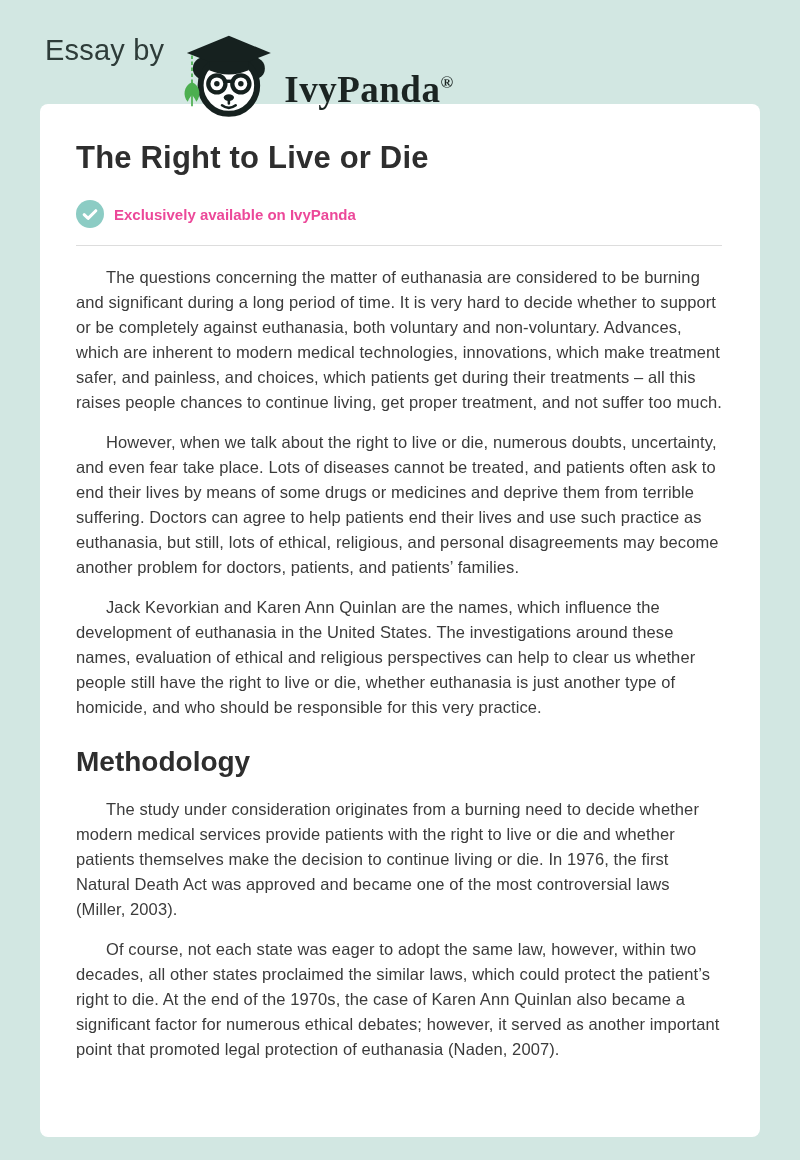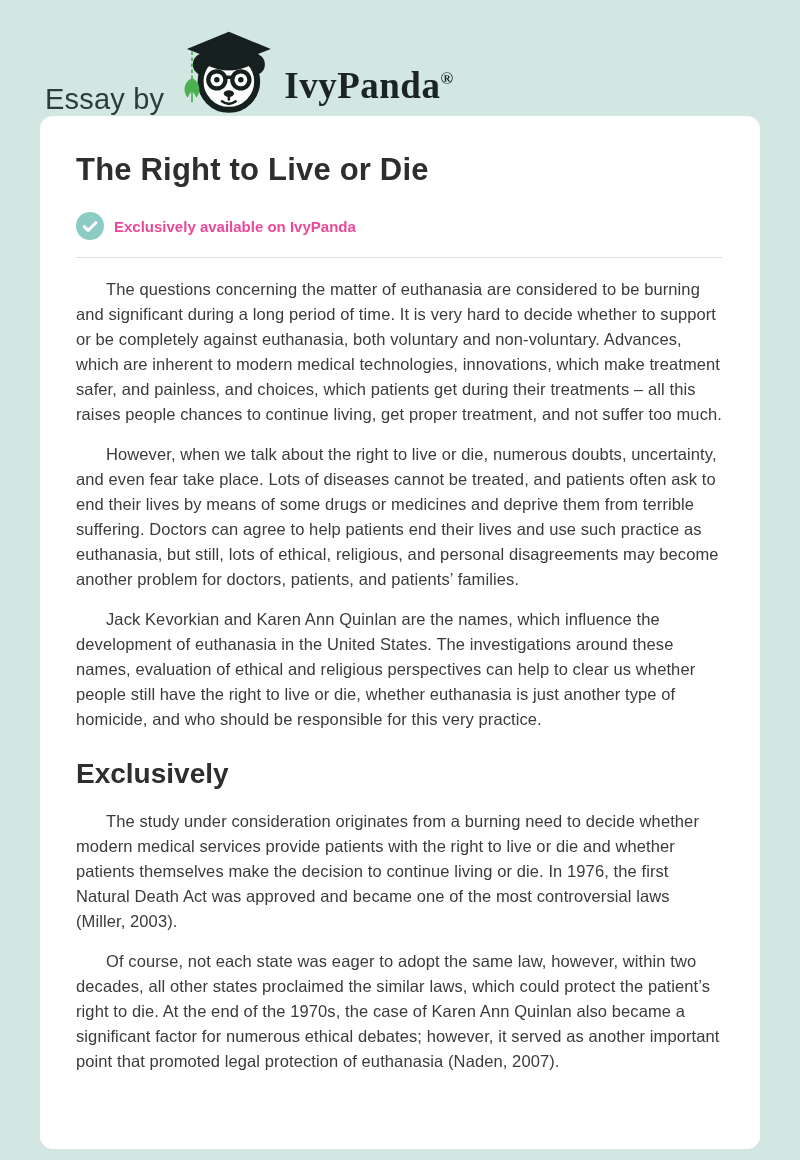--- a/index.html
+++ b/index.html
@@ -6,23 +6,23 @@
   html, body { width: 800px; }
   body {
     background: #d2e7e2;
     font-family: "Liberation Sans", sans-serif;
     width: 800px;
     height: 1160px;
     overflow: hidden;
   }
   .header {
     display: flex;
-    align-items: flex-end;
+    align-items: flex-start;
     padding: 34px 0 0 45px;
-    height: 116px;
+    height: 104px;
   }
   .essay-by {
     font-size: 29px;
     color: #2e3c39;
     letter-spacing: 0.2px;
   }
   .logo {
     display: flex;
     align-items: center;
     margin-left: 16px;
@@ -40,21 +40,21 @@
     margin-top: 24px;
   }
   .brand sup {
     font-size: 17px;
     vertical-align: 14px;
     font-weight: 700;
   }
   .card {
     background: #ffffff;
     margin: 0 40px;
-    border-radius: 13px;
+    border-radius: 8px;
     padding: 36px 38px 60px 36px;
     min-height: 978px;
   }
   .essay-title {
     font-size: 31px;
     font-weight: 700;
     color: #2e2e2e;
     letter-spacing: 0.2px;
     margin-bottom: 24px;
   }
@@ -138,17 +138,17 @@
     </span>
     <span class="badge-label">Exclusively available on IvyPanda</span>
   </div>
 
   <hr class="divider">
 
   <div class="body-text">
     <p>The questions concerning the matter of euthanasia are considered to be burning and significant during a long period of time. It is very hard to decide whether to support or be completely against euthanasia, both voluntary and non-voluntary. Advances, which are inherent to modern medical technologies, innovations, which make treatment safer, and painless, and choices, which patients get during their treatments – all this raises people chances to continue living, get proper treatment, and not suffer too much.</p>
     <p>However, when we talk about the right to live or die, numerous doubts, uncertainty, and even fear take place. Lots of diseases cannot be treated, and patients often ask to end their lives by means of some drugs or medicines and deprive them from terrible suffering. Doctors can agree to help patients end their lives and use such practice as euthanasia, but still, lots of ethical, religious, and personal disagreements may become another problem for doctors, patients, and patients’ families.</p>
     <p>Jack Kevorkian and Karen Ann Quinlan are the names, which influence the development of euthanasia in the United States. The investigations around these names, evaluation of ethical and religious perspectives can help to clear us whether people still have the right to live or die, whether euthanasia is just another type of homicide, and who should be responsible for this very practice.</p>
-    <h2 class="section-heading">Exclusively</h2>
+    <h2 class="section-heading">Methodology</h2>
     <p>The study under consideration originates from a burning need to decide whether modern medical services provide patients with the right to live or die and whether patients themselves make the decision to continue living or die. In 1976, the first Natural Death Act was approved and became one of the most controversial laws (Miller, 2003).</p>
     <p>Of course, not each state was eager to adopt the same law, however, within two decades, all other states proclaimed the similar laws, which could protect the patient’s right to die. At the end of the 1970s, the case of Karen Ann Quinlan also became a significant factor for numerous ethical debates; however, it served as another important point that promoted legal protection of euthanasia (Naden, 2007).</p>
   </div>
 </div>
 
 </body></html>

